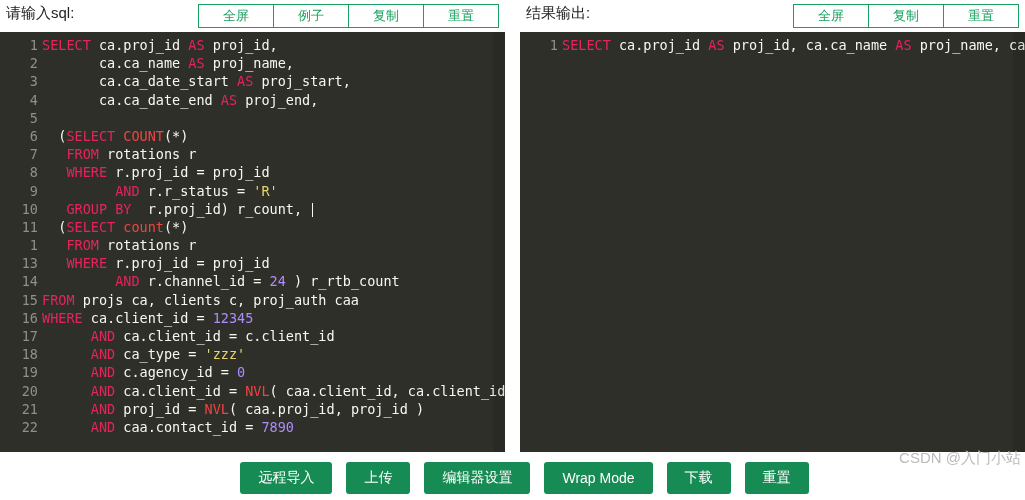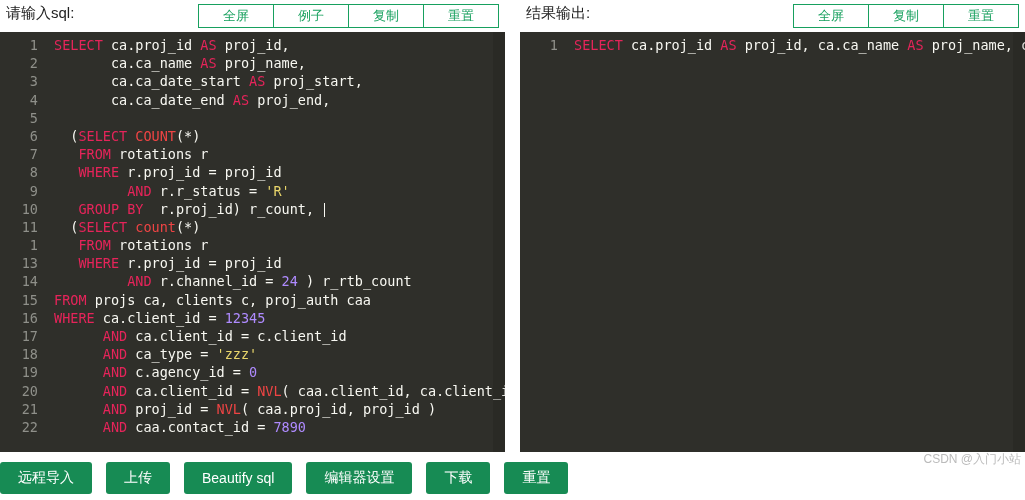--- a/index.html
+++ b/index.html
@@ -58,21 +58,21 @@
   width: 44px;
   background: #2f2f2a;
   color: #8f908a;
   text-align: right;
   padding: 4px 6px 0 0;
   height: 100%;
 }
 .gutter .ln { display: block; height: 18.2px; }
 .code-area {
   position: absolute;
-  left: 48px;
+  left: 36px;
   right: 0;
   top: 0;
   padding: 4px 4px 0 6px;
   color: #f8f8f2;
   white-space: pre;
   overflow: hidden;
 }
 .code-line { display: block; height: 18.2px; }
 .tok-kw   { color: #e6245a; }   
 .tok-fn   { color: #ef4444; }   
@@ -81,37 +81,39 @@
 .tok-id   { color: #f8f8f2; }
 .cursor   { border-left: 1.5px solid #f8f8f2; display:inline-block; height:14px; vertical-align:middle; margin-left:2px;}
 .scrollbar {
   position:absolute;
   right:0; top:0; bottom:0;
   width:12px;
   background: rgba(0,0,0,0.1);
 }
 .footer {
   display:flex;
+  justify-content:center;
   gap:14px;
   padding-top:10px;
+  padding-left:24px;
 }
 .btn-main {
   background:#178b54;
   color:#fff;
   border:none;
   border-radius:3px;
   padding:7px 18px;
   font-size:14px;
   cursor:pointer;
 }
 .watermark {
   position:absolute;
   right:4px;
   bottom:32px;
-  font-size:12px;
+  font-size:15px;
   color:#bbb;
 }
 </style>
 </head>
 <body>
 
 <div class="panels">
 
   <div class="panel">
     <div class="panel-header">
@@ -168,18 +170,18 @@
         </div>
       <div class="code-area" id="right-code"><span class="code-line"><span class="tok-kw">SELECT</span><span class="tok-id"> ca.proj_id </span><span class="tok-kw">AS</span><span class="tok-id"> proj_id, ca.ca_name </span><span class="tok-kw">AS</span><span class="tok-id"> proj_name, ca.ca_date_st</span></span></div>
       <div class="scrollbar"></div>
     </div>
   </div>
 </div>
 
 <div class="footer" id="footer">
     <button class="btn-main">远程导入</button>
     <button class="btn-main">上传</button>
-    <button class="btn-main">Beautify sql</button>
     <button class="btn-main">编辑器设置</button>
+    <button class="btn-main">Wrap Mode</button>
     <button class="btn-main">下载</button>
     <button class="btn-main">重置</button>
   </div>
 <div class="watermark">CSDN @入门小站</div>
 
 </body></html>

